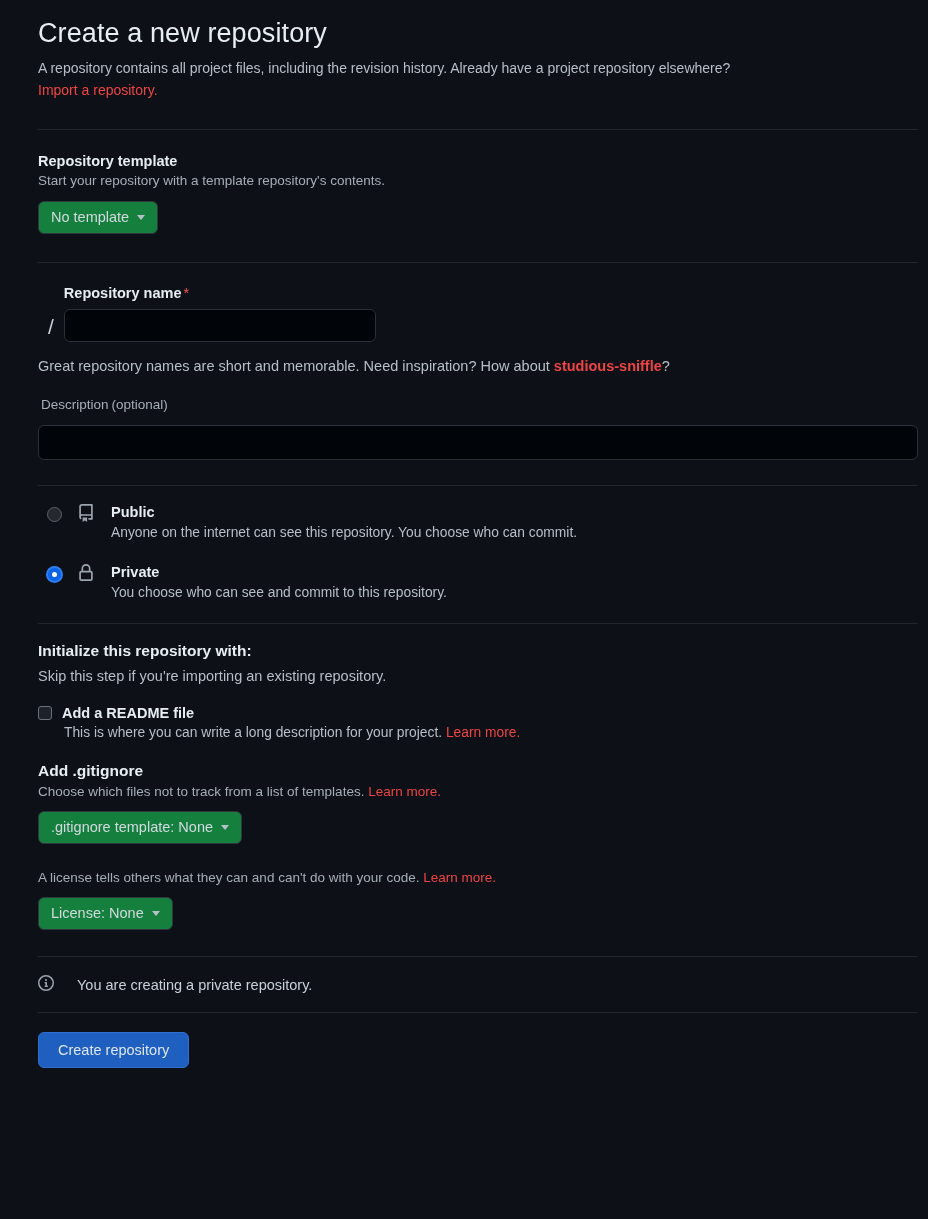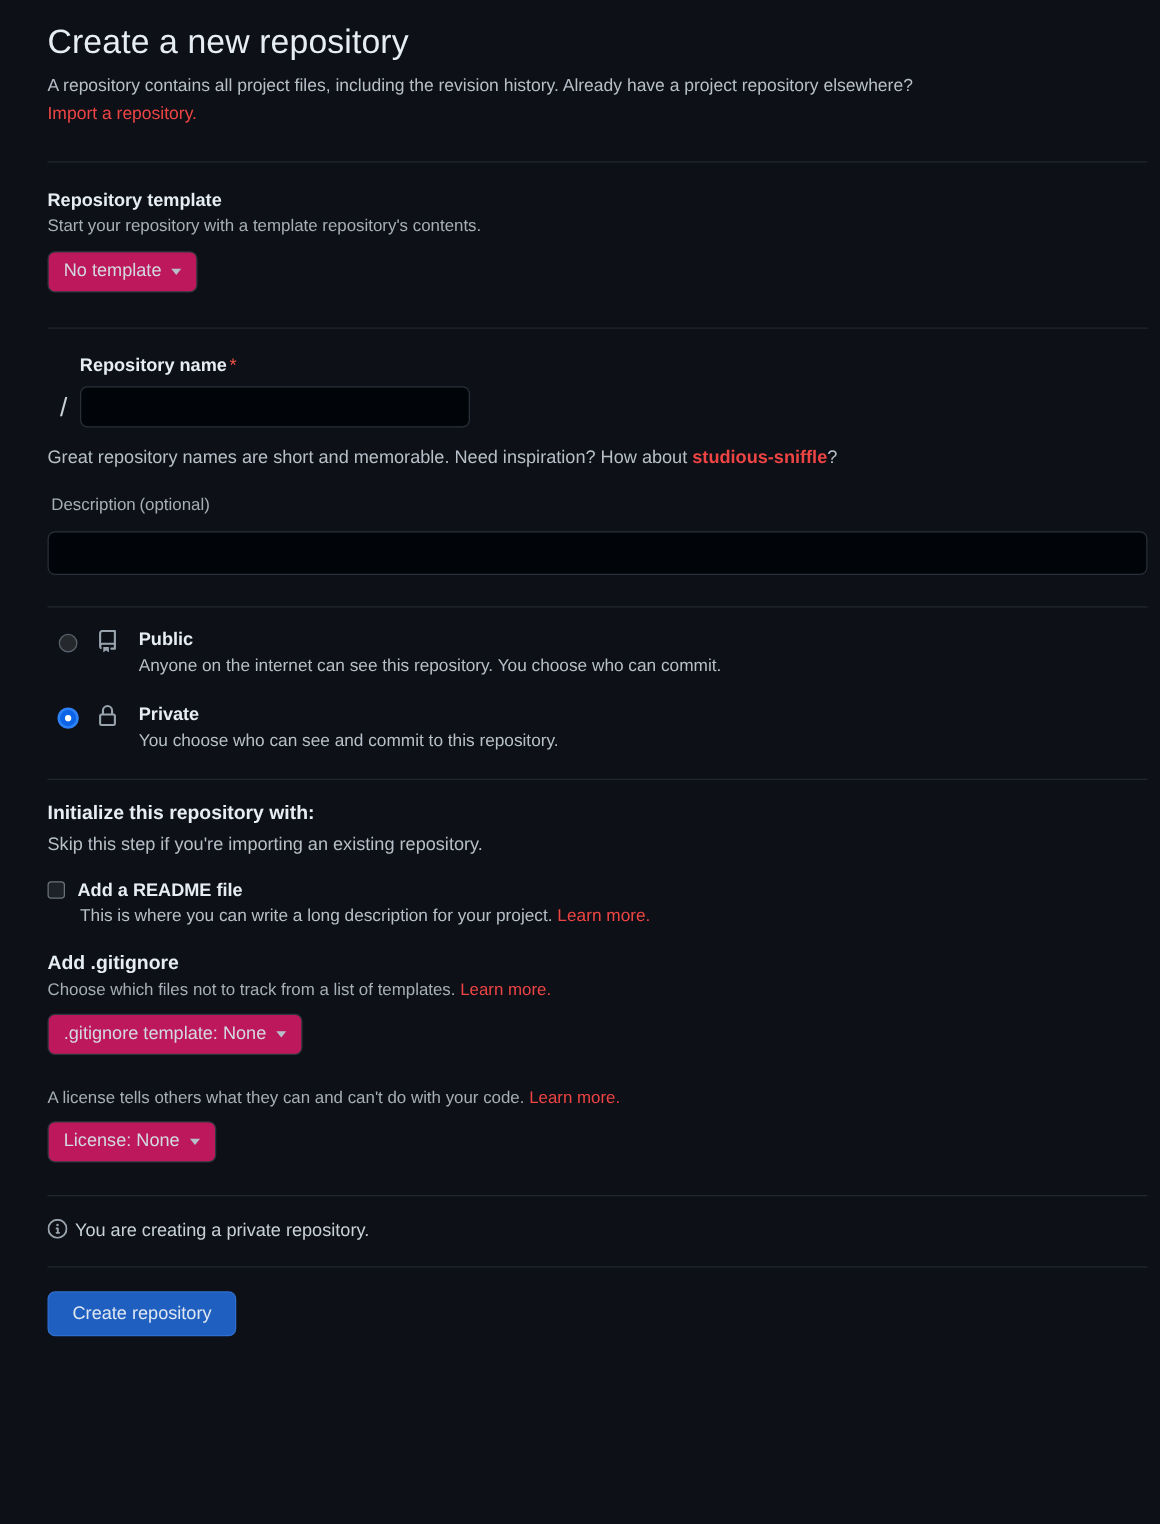--- a/index.html
+++ b/index.html
@@ -62,21 +62,21 @@
     font-size: 13.5px;
     color: #a6aeb7;
     margin-top: 4px;
   }
 
   
   .btn-drop {
     display: inline-flex;
     align-items: center;
     gap: 8px;
-    background: #be185d;
+    background: #15803d;
     border: 1px solid #30363d;
     border-radius: 6px;
     color: #d3d9e0;
     font-size: 14.5px;
     font-family: inherit;
     padding: 7px 12px;
     cursor: pointer;
     line-height: 1.2;
   }
   .caret {
@@ -203,21 +203,21 @@
   .chk-desc {
     font-size: 13.8px;
     color: #b7bfc8;
     margin: 3px 0 0 26px;
   }
 
   
   .notice {
     display: flex;
     align-items: center;
-    gap: 6px;
+    gap: 23px;
     font-size: 14.5px;
     color: #c9d1d9;
   }
   .btn-primary {
     background: #1f5fc0;
     border: 1px solid #2f6fd0;
     border-radius: 6px;
     color: #dfe7f2;
     font-size: 14.5px;
     font-family: inherit;

